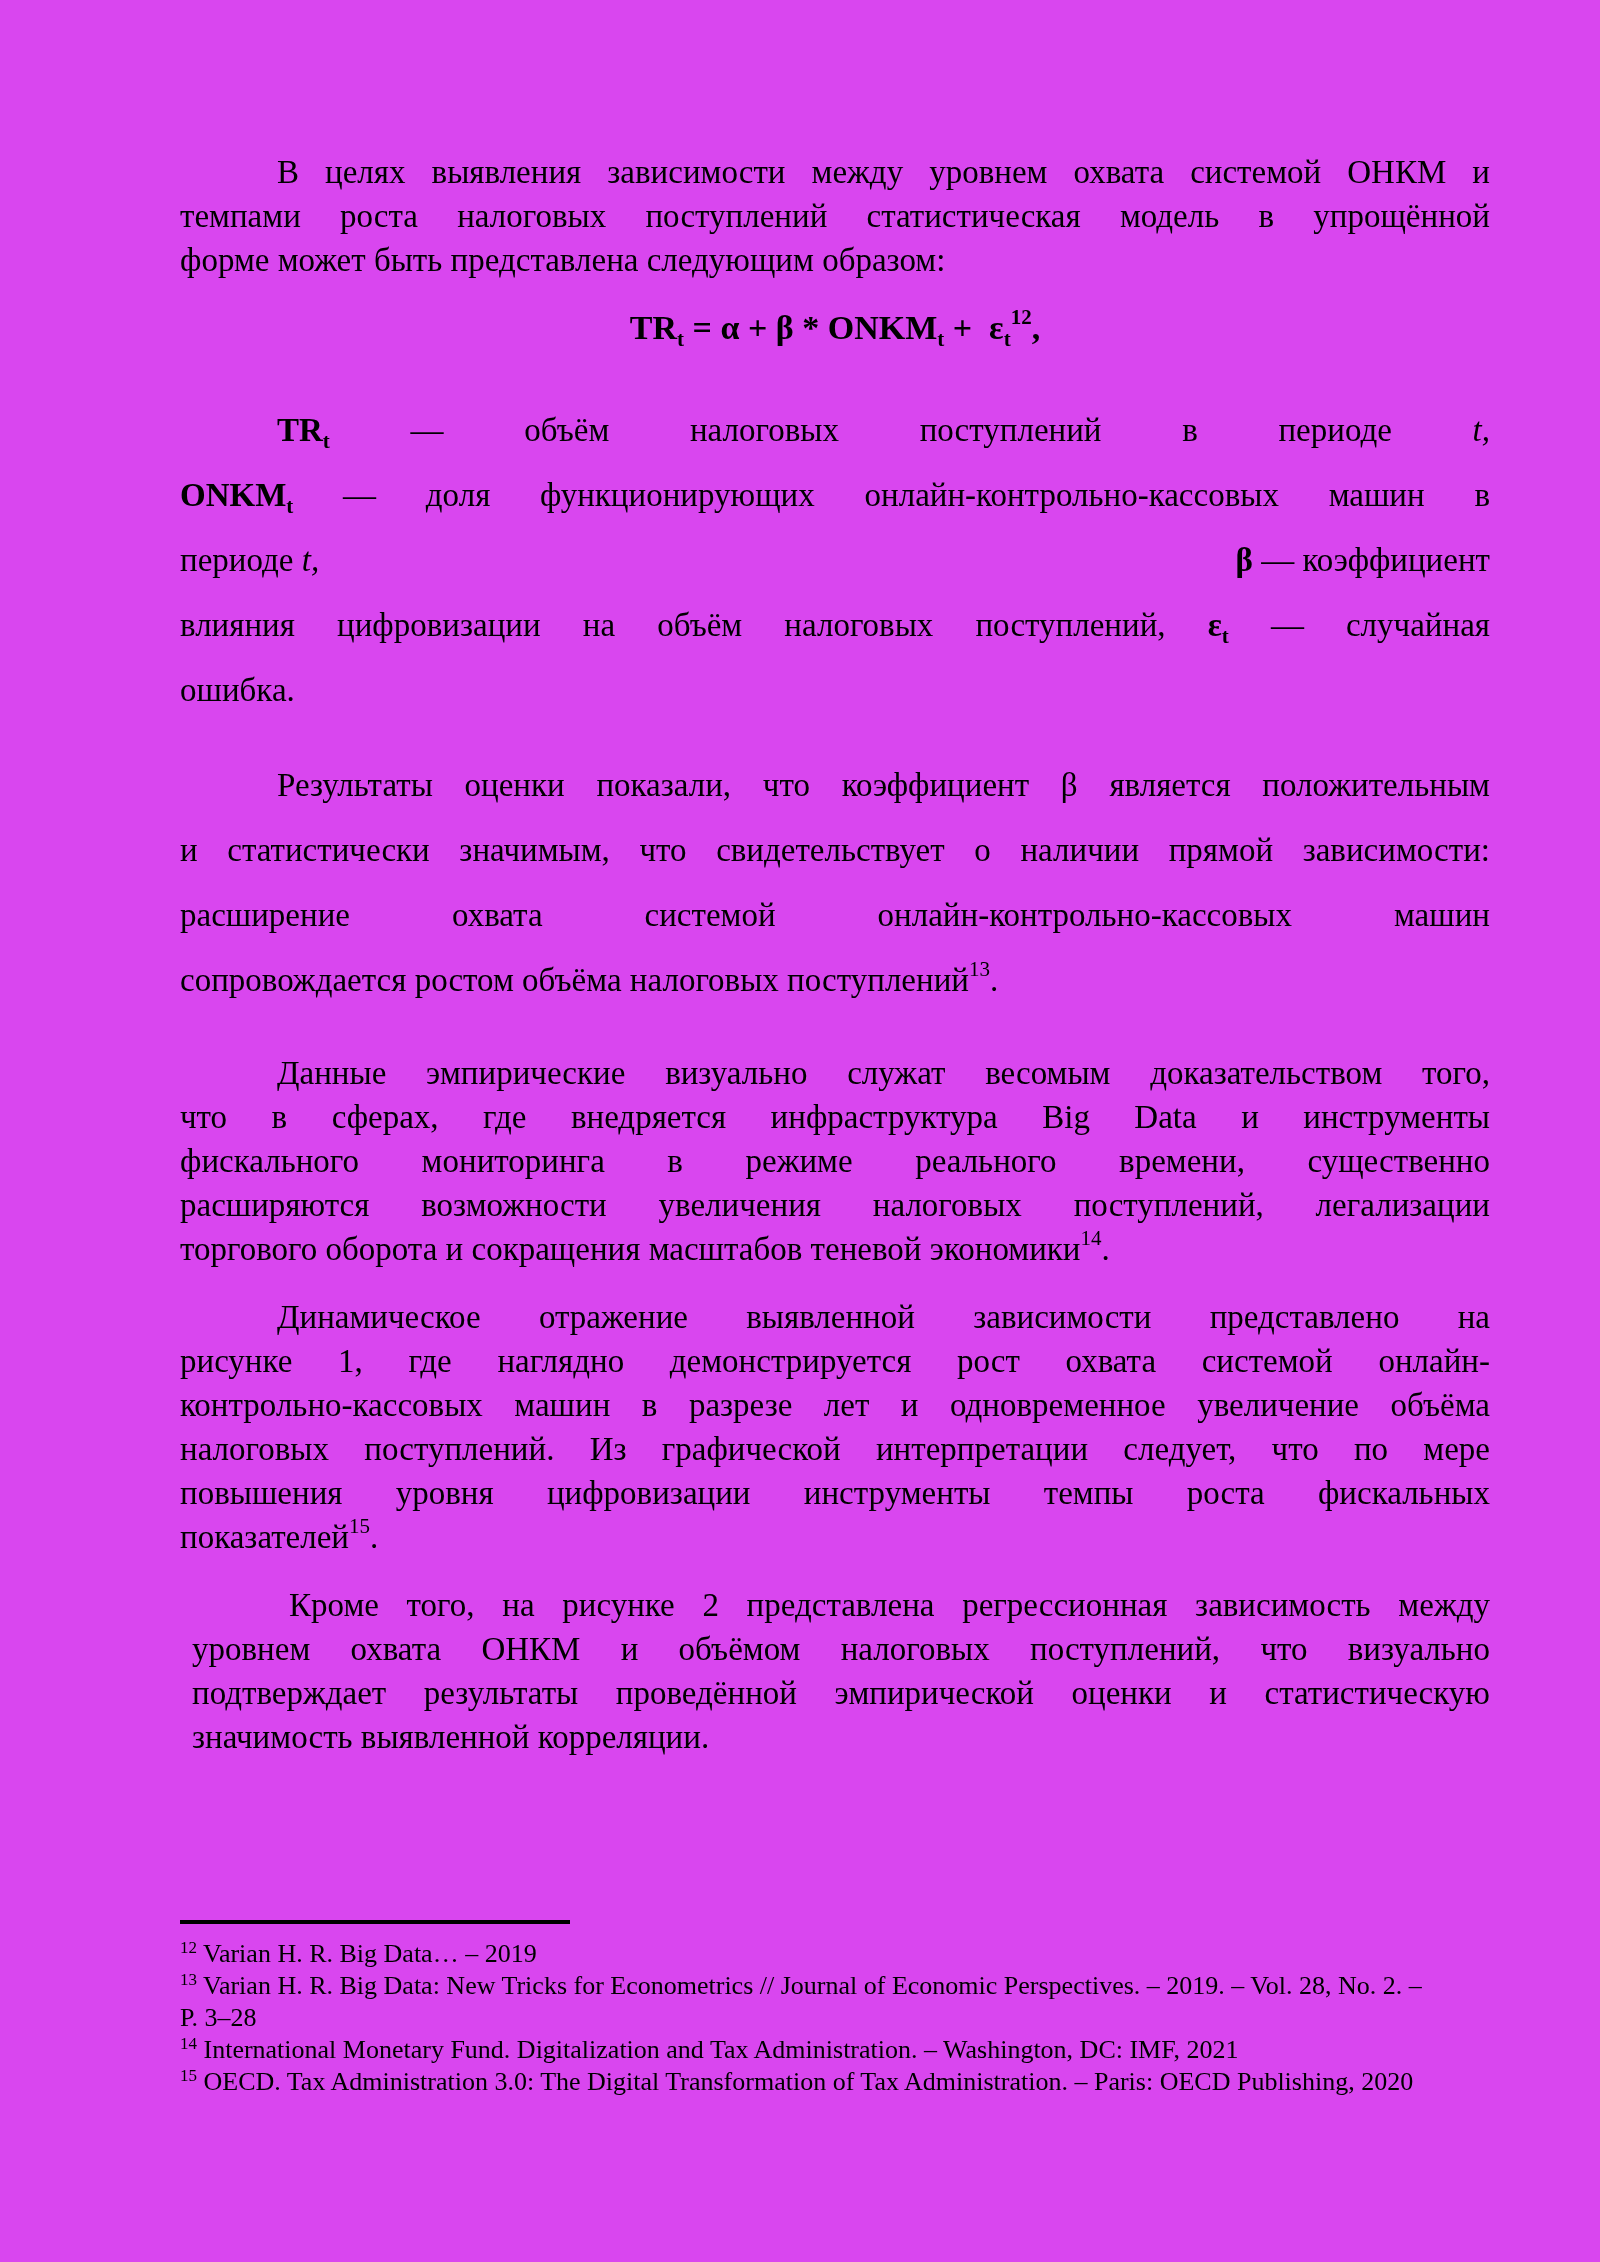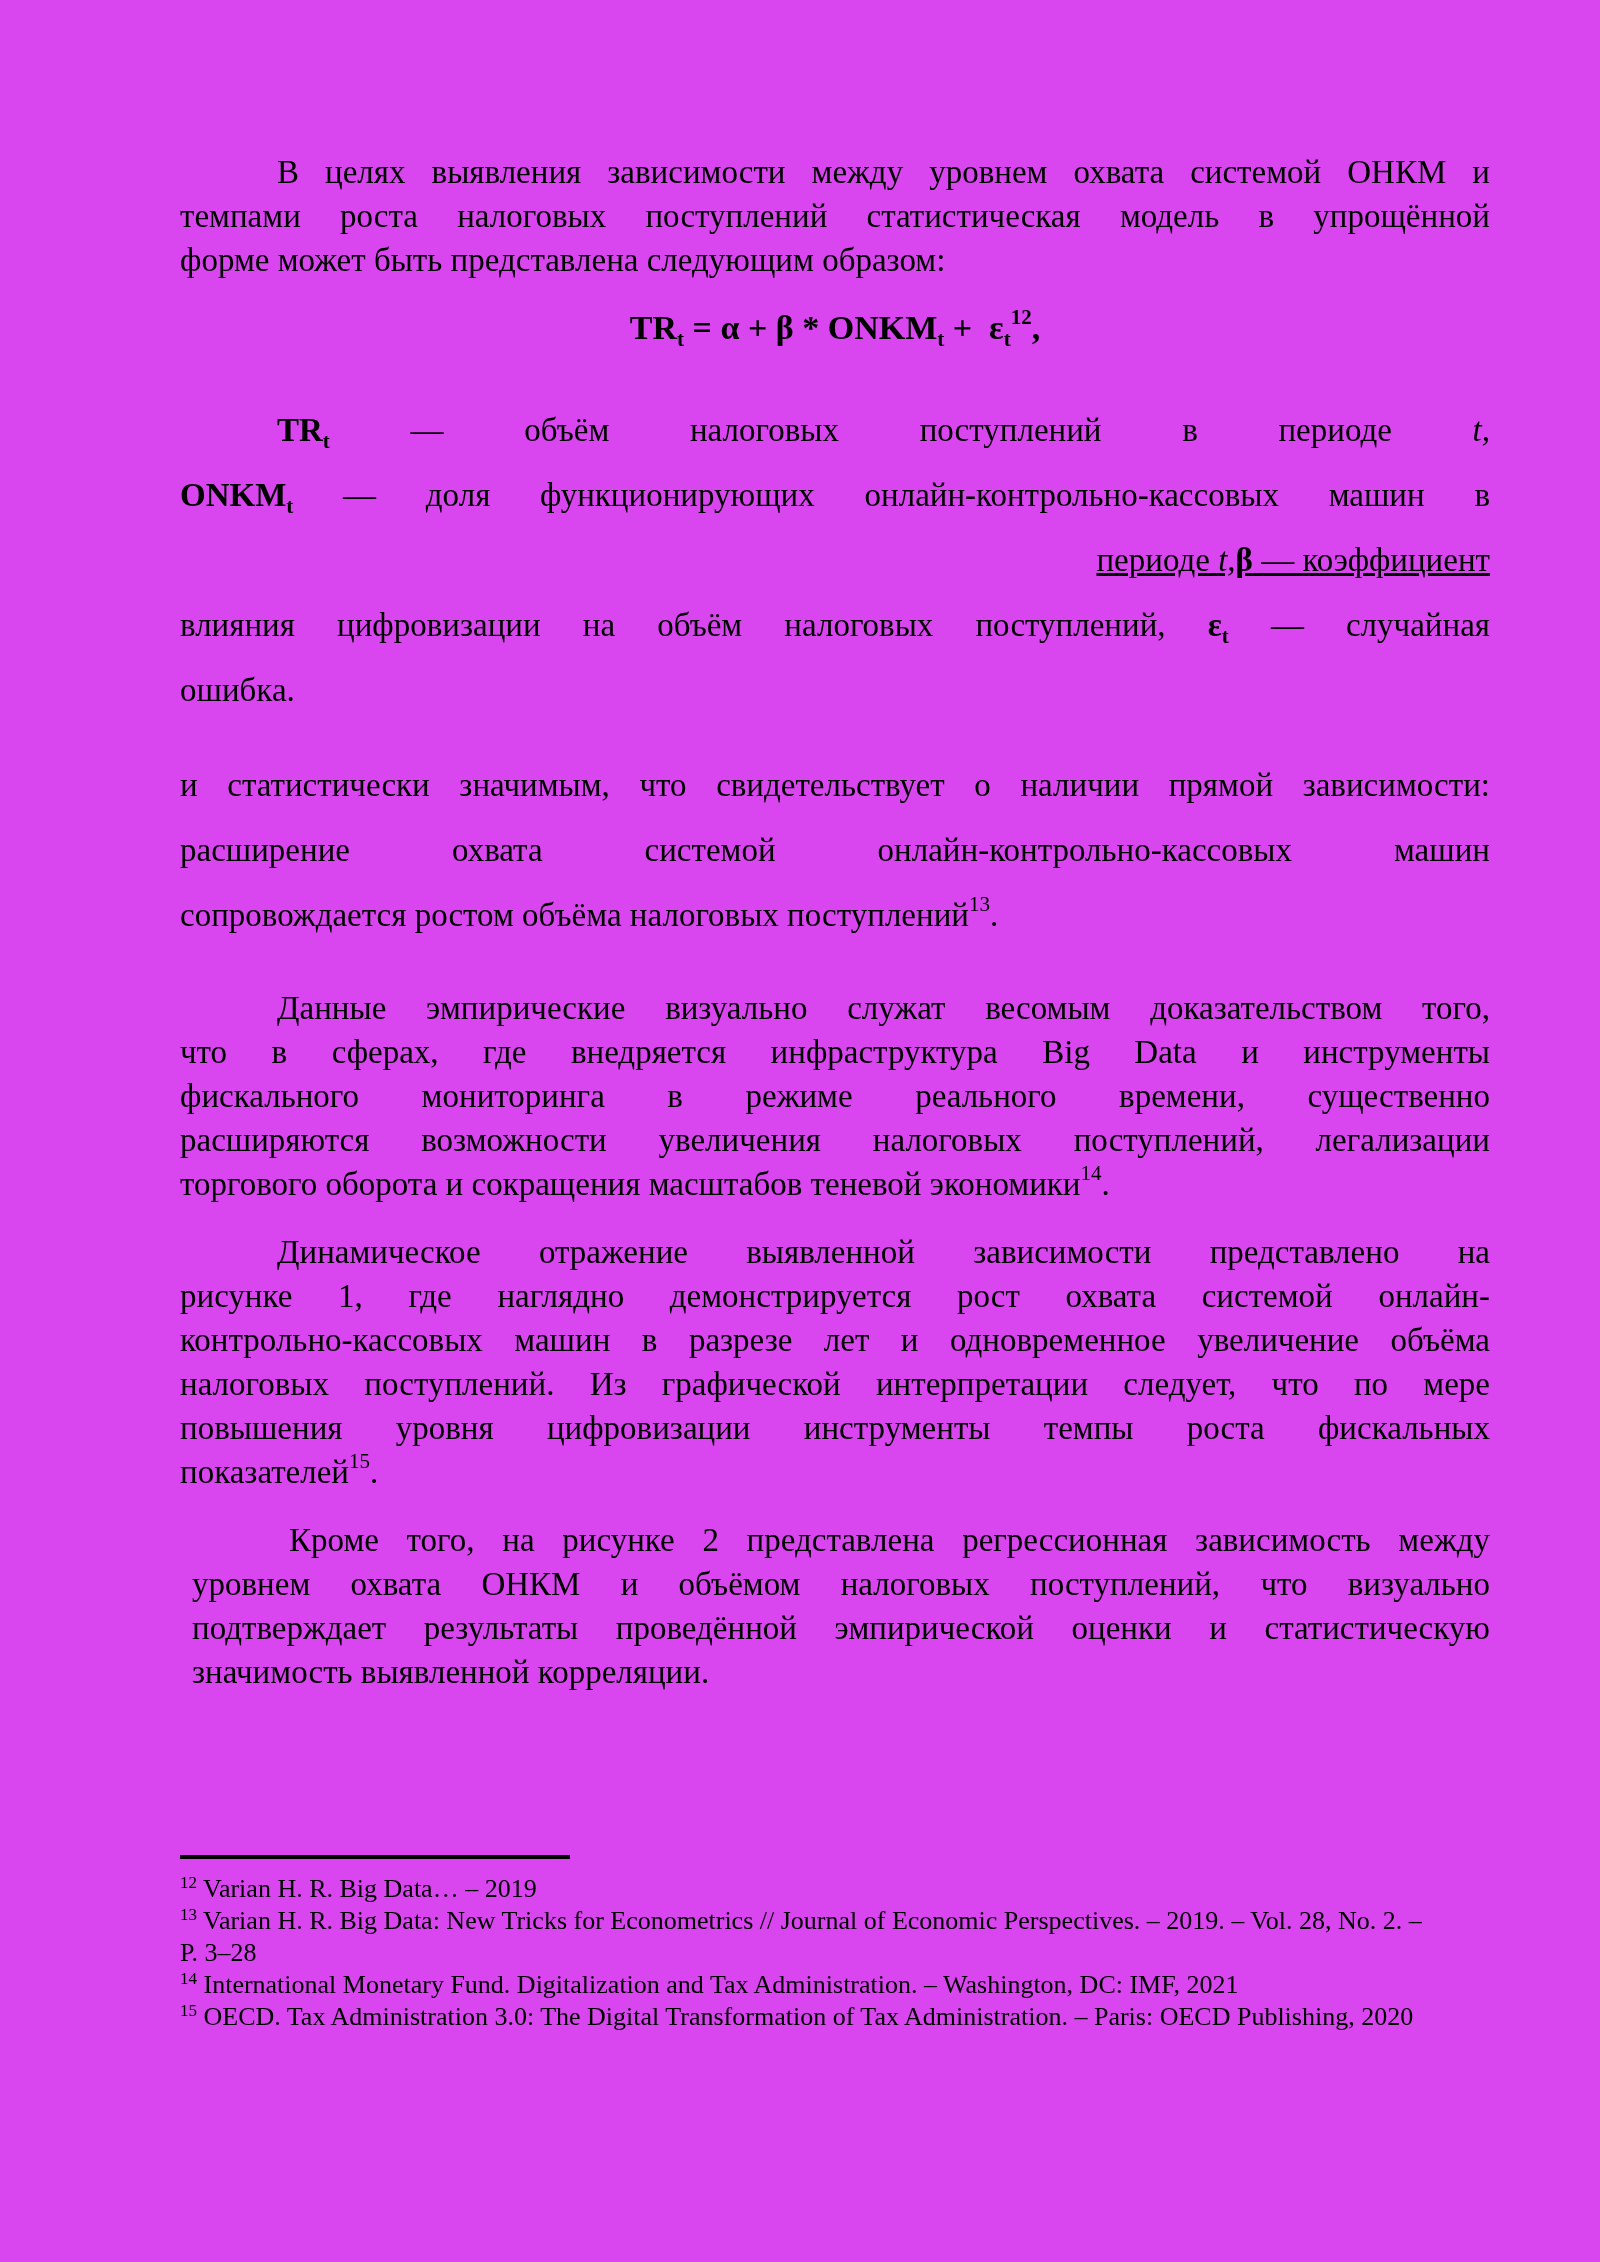--- a/index.html
+++ b/index.html
@@ -17,21 +17,21 @@
     position:relative;
     text-align:left;
     line-height:44px;height:44px;
     overflow:visible;
   }
   .wide .line{line-height:65px;height:65px;}
   .line.indent{padding-left:97px;}
   .line.align-justify{text-align:justify;text-align-last:justify;}
   .line.align-center{text-align:center;}
   .line.align-left{text-align:left;}
-  .line.split{display:flex;justify-content:flex-end;text-decoration:underline;}
+  .line.split{display:flex;justify-content:space-between;}
   .seg{white-space:pre-wrap;}
   .seg.b{font-weight:bold;}
   .seg.i{font-style:italic;}
   .seg.sub{font-size:21px;line-height:0;vertical-align:-7px;}
   .seg.sup{font-size:21px;line-height:0;vertical-align:15px;}
   .formula{margin-top:24px;}
   .formula .line{font-size:34px;}
   .p2{margin-top:48px;}
   .p3{margin-top:30px;}
   .p4{margin-top:38px;}
@@ -63,20 +63,21 @@
         <div class="line align-justify"><span class="seg b">ONKM</span><span class="seg b sub">t</span><span class="seg"> — доля функционирующих онлайн-контрольно-кассовых машин в</span></div>
         <div class="line split">
           <span><span class="seg">периоде </span><span class="seg i">t,</span></span>
           <span><span class="seg b">β</span><span class="seg"> — коэффициент</span></span>
         </div>
         <div class="line align-justify"><span class="seg">влияния цифровизации на объём налоговых поступлений, </span><span class="seg b">ε</span><span class="seg b sub">t</span><span class="seg"> — случайная</span></div>
         <div class="line align-left"><span class="seg">ошибка.</span></div>
       </div>
 
     <div class="para wide p3">
+        <div class="line indent align-justify"><span class="seg">Результаты оценки показали, что коэффициент β является положительным</span></div>
         <div class="line align-justify"><span class="seg">и статистически значимым, что свидетельствует о наличии прямой зависимости:</span></div>
         <div class="line align-justify"><span class="seg">расширение охвата системой онлайн-контрольно-кассовых машин</span></div>
         <div class="line align-left"><span class="seg">сопровождается ростом объёма налоговых поступлений</span><span class="seg sup">13</span><span class="seg">.</span></div>
       </div>
 
     <div class="para p4">
         <div class="line indent align-justify"><span class="seg">Данные эмпирические визуально служат весомым доказательством того,</span></div>
         <div class="line align-justify"><span class="seg">что в сферах, где внедряется инфраструктура Big Data и инструменты</span></div>
         <div class="line align-justify"><span class="seg">фискального мониторинга в режиме реального времени, существенно</span></div>
         <div class="line align-justify"><span class="seg">расширяются возможности увеличения налоговых поступлений, легализации</span></div>

